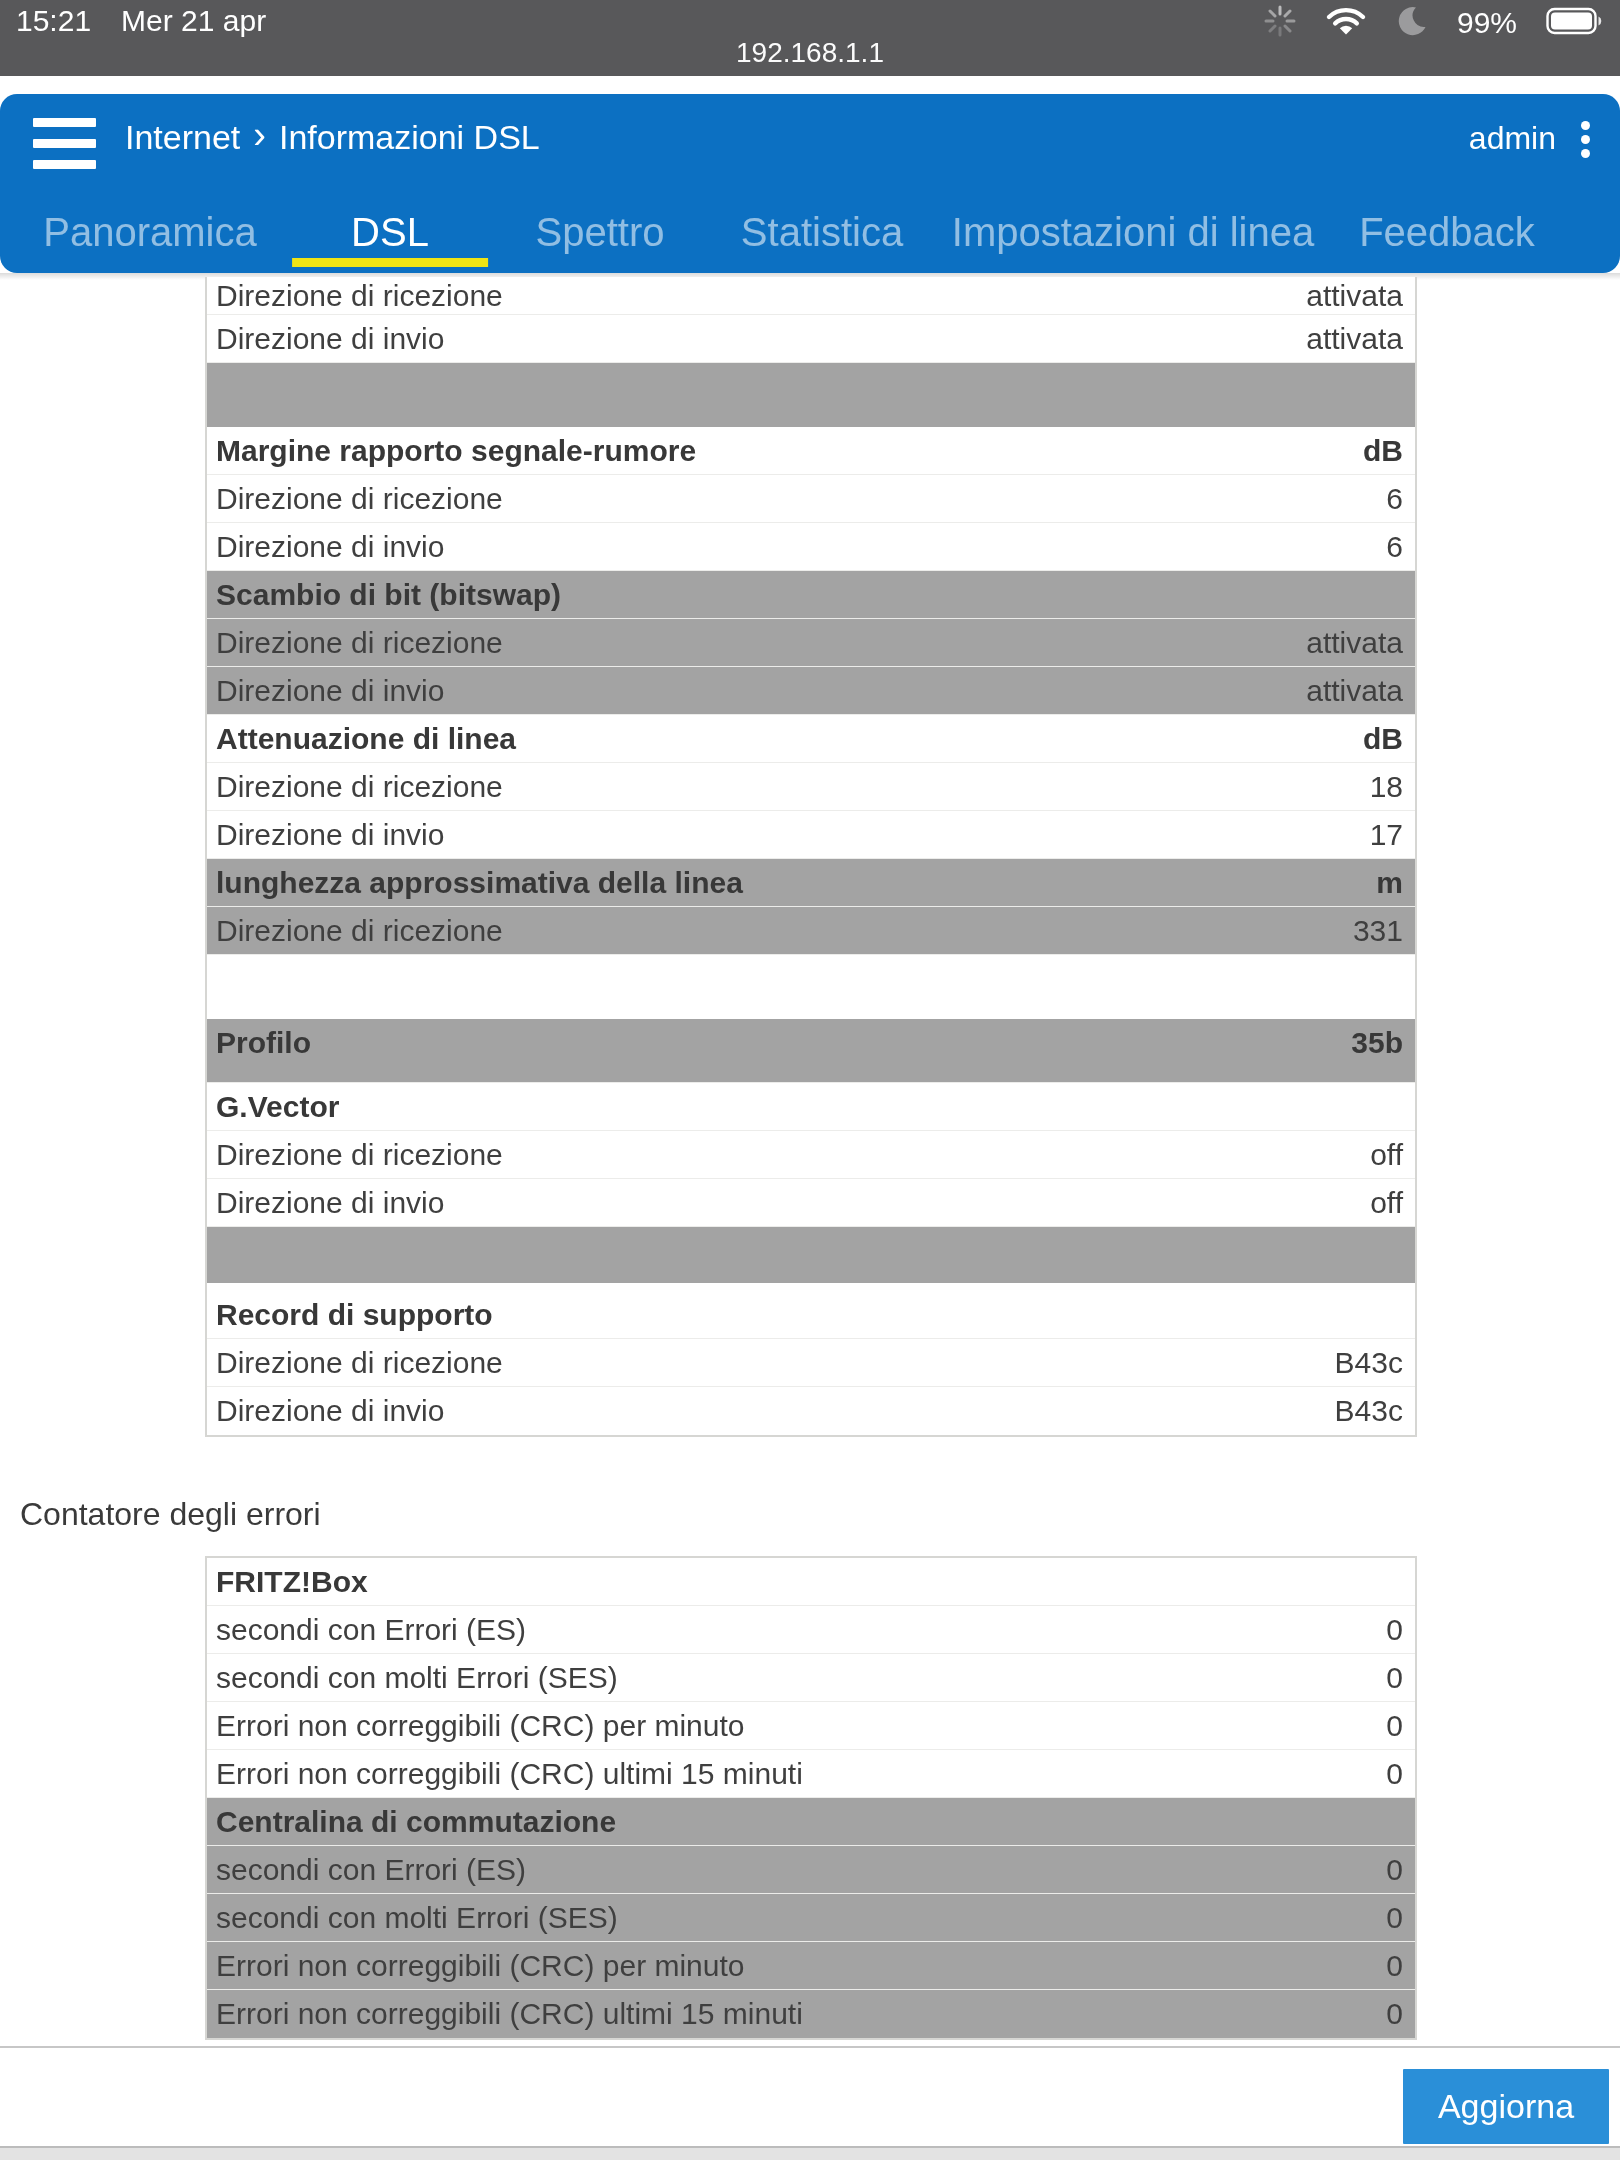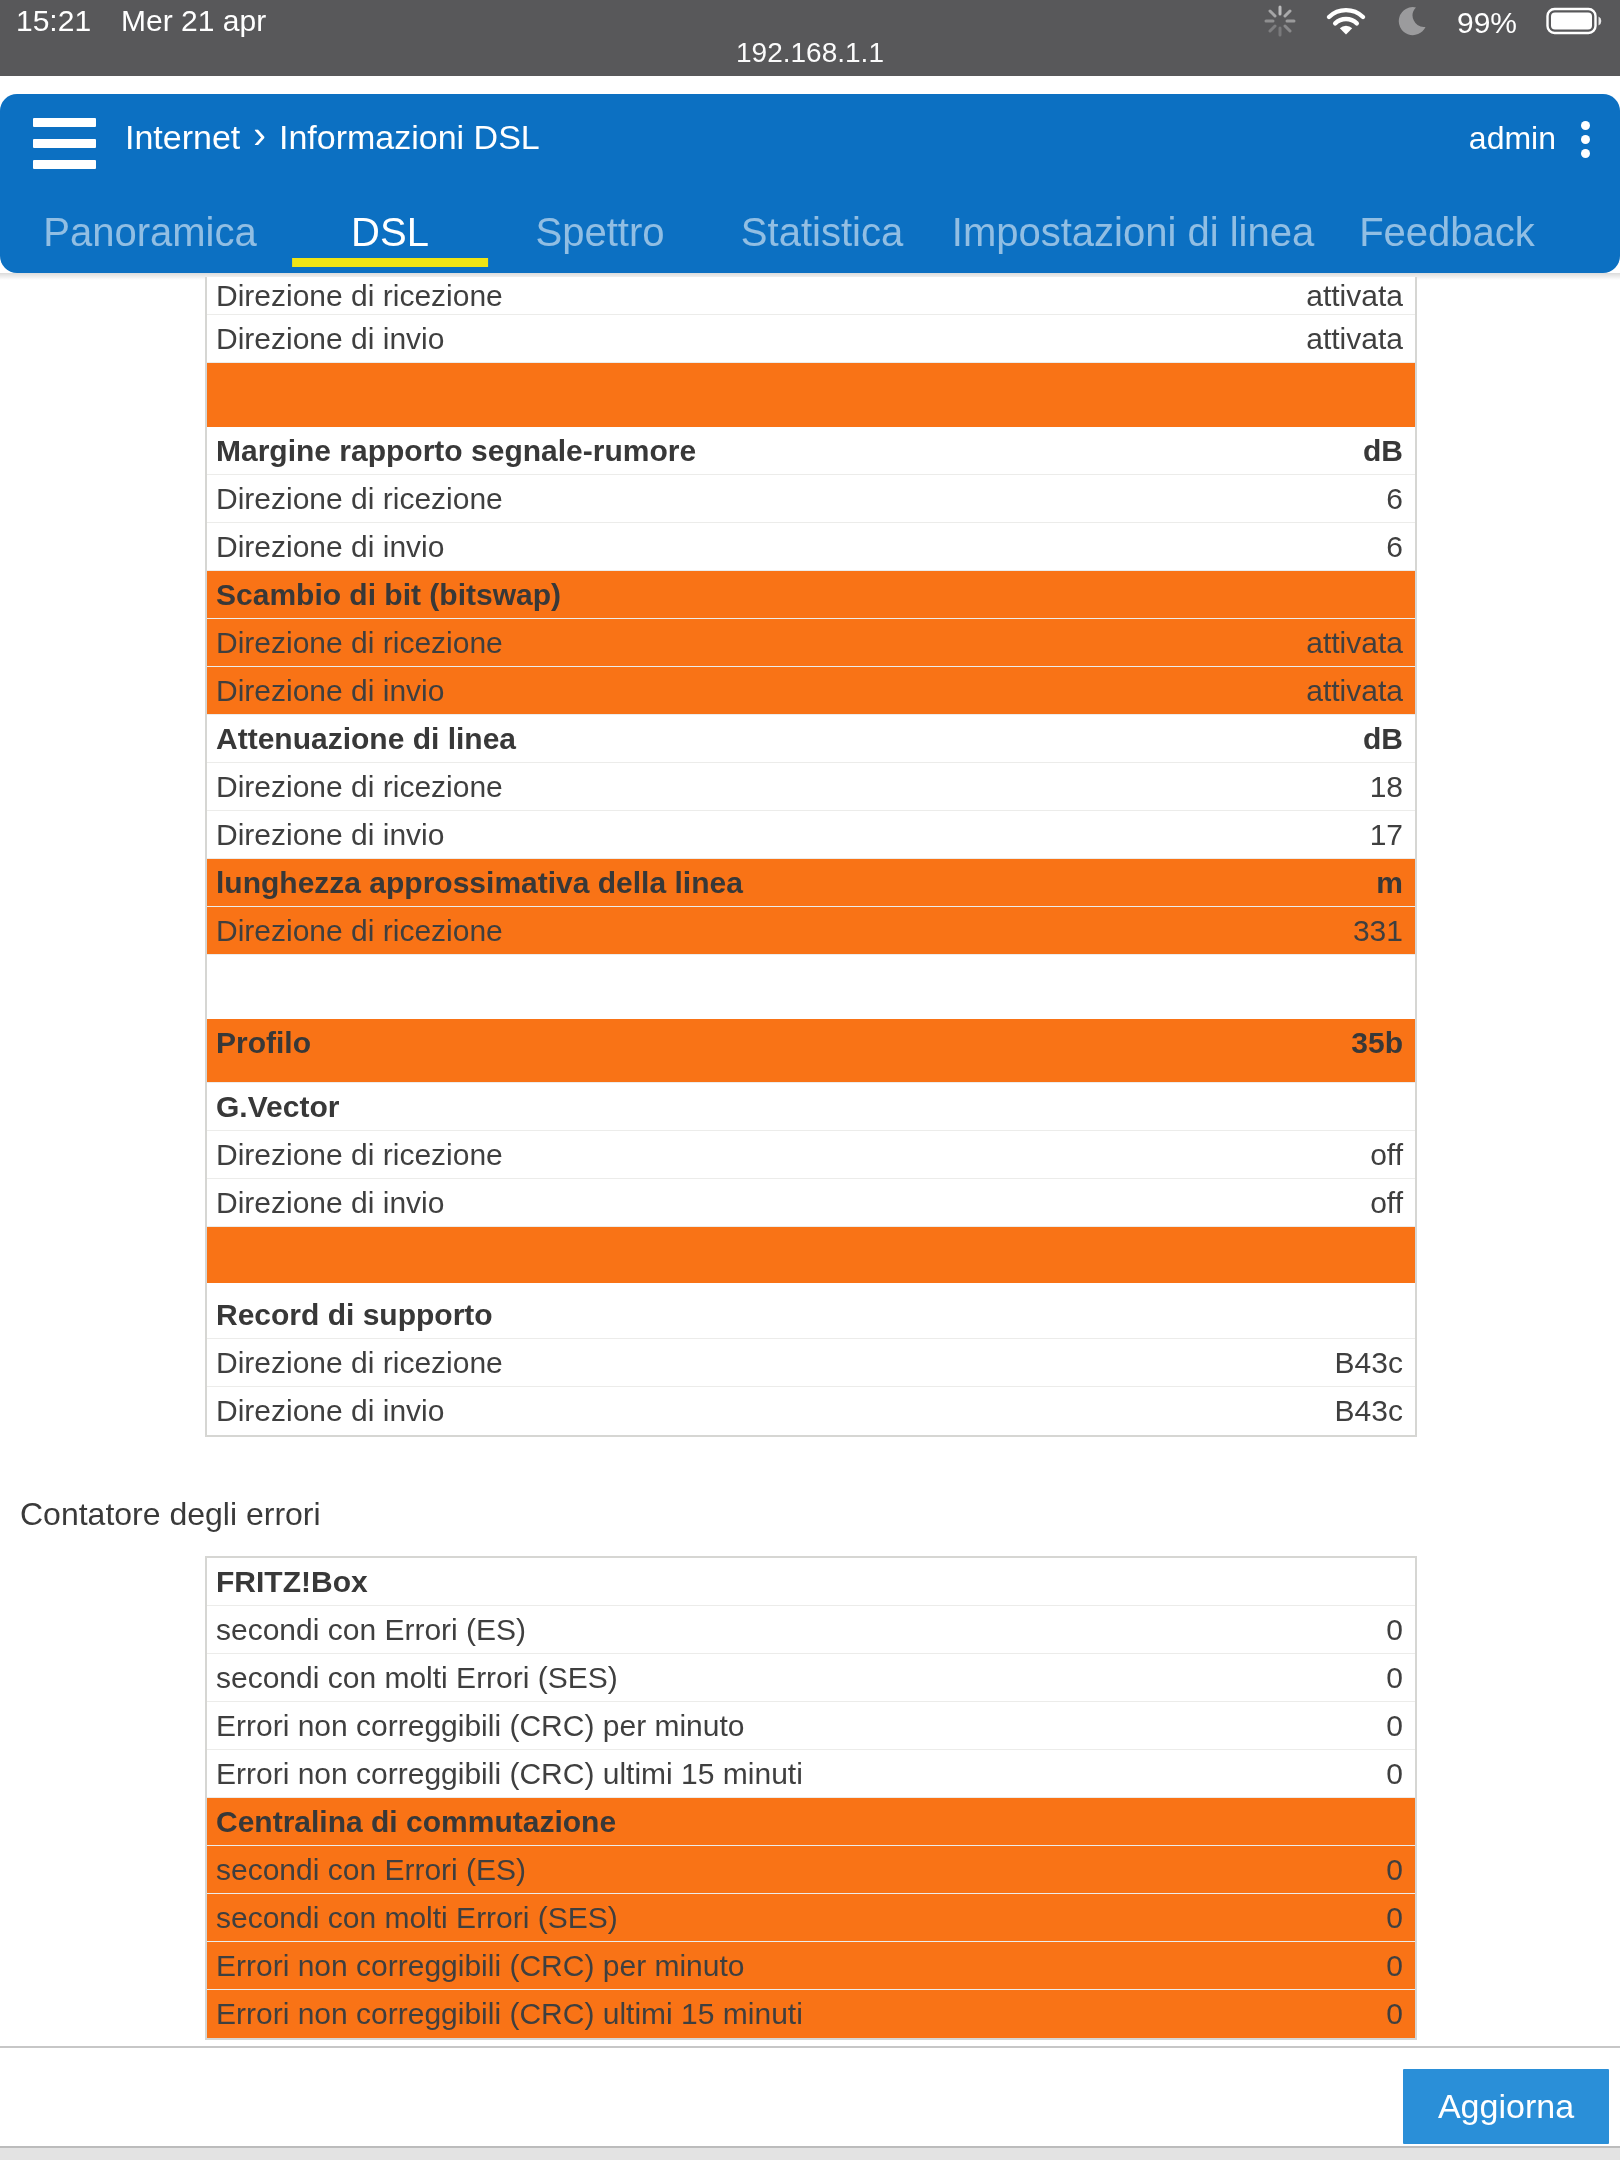--- a/index.html
+++ b/index.html
@@ -38,21 +38,21 @@
   
   .tbl{position:absolute;left:205px;width:1212px;background:#fff;box-sizing:border-box;
        border-left:2px solid #d6d6d3;border-right:2px solid #d6d6d3;border-bottom:2px solid #d6d6d3;}
   .dsl-table{top:277px;}
   .error-table{top:1556px;border-top:2px solid #d6d6d3;}
   .r{display:flex;justify-content:space-between;align-items:center;height:48px;box-sizing:border-box;
      font-size:30px;color:#3f3f3f;background:#fff;border-bottom:1px solid #ececea;}
   .error-table .r:last-child,.dsl-table .r:last-child{border-bottom:none;}
   .r .lbl{padding-left:9px;white-space:nowrap;}
   .r .val{padding-right:12px;white-space:nowrap;}
-  .r.shaded{background:#f97316;}
+  .r.shaded{background:#a3a3a3;}
   .k-header .lbl,.k-header .val,.k-header-tall .lbl,.k-header-tall .val{font-weight:700;color:#383838;}
   .k-data-clip{height:38px;}
   .k-header-tall{height:64px;align-items:flex-start;}
   .k-header-tall .lbl,.k-header-tall .val{line-height:48px;}
   .k-spacer-shaded,.k-spacer-shaded-small,.k-spacer-plain,.k-gap{border-bottom:none;}
   .k-spacer-shaded{height:64px;
      background-image:linear-gradient(#fff,#fff),linear-gradient(to right,#f4f4f1 865px,#eeeeeb 865px);
      background-size:865px 22px,100% 100%;background-position:left bottom,left top;background-repeat:no-repeat;}
   .k-spacer-shaded-small{height:56px;
      background-image:linear-gradient(#fff,#fff),linear-gradient(to right,#f4f4f1 865px,#eeeeeb 865px);

